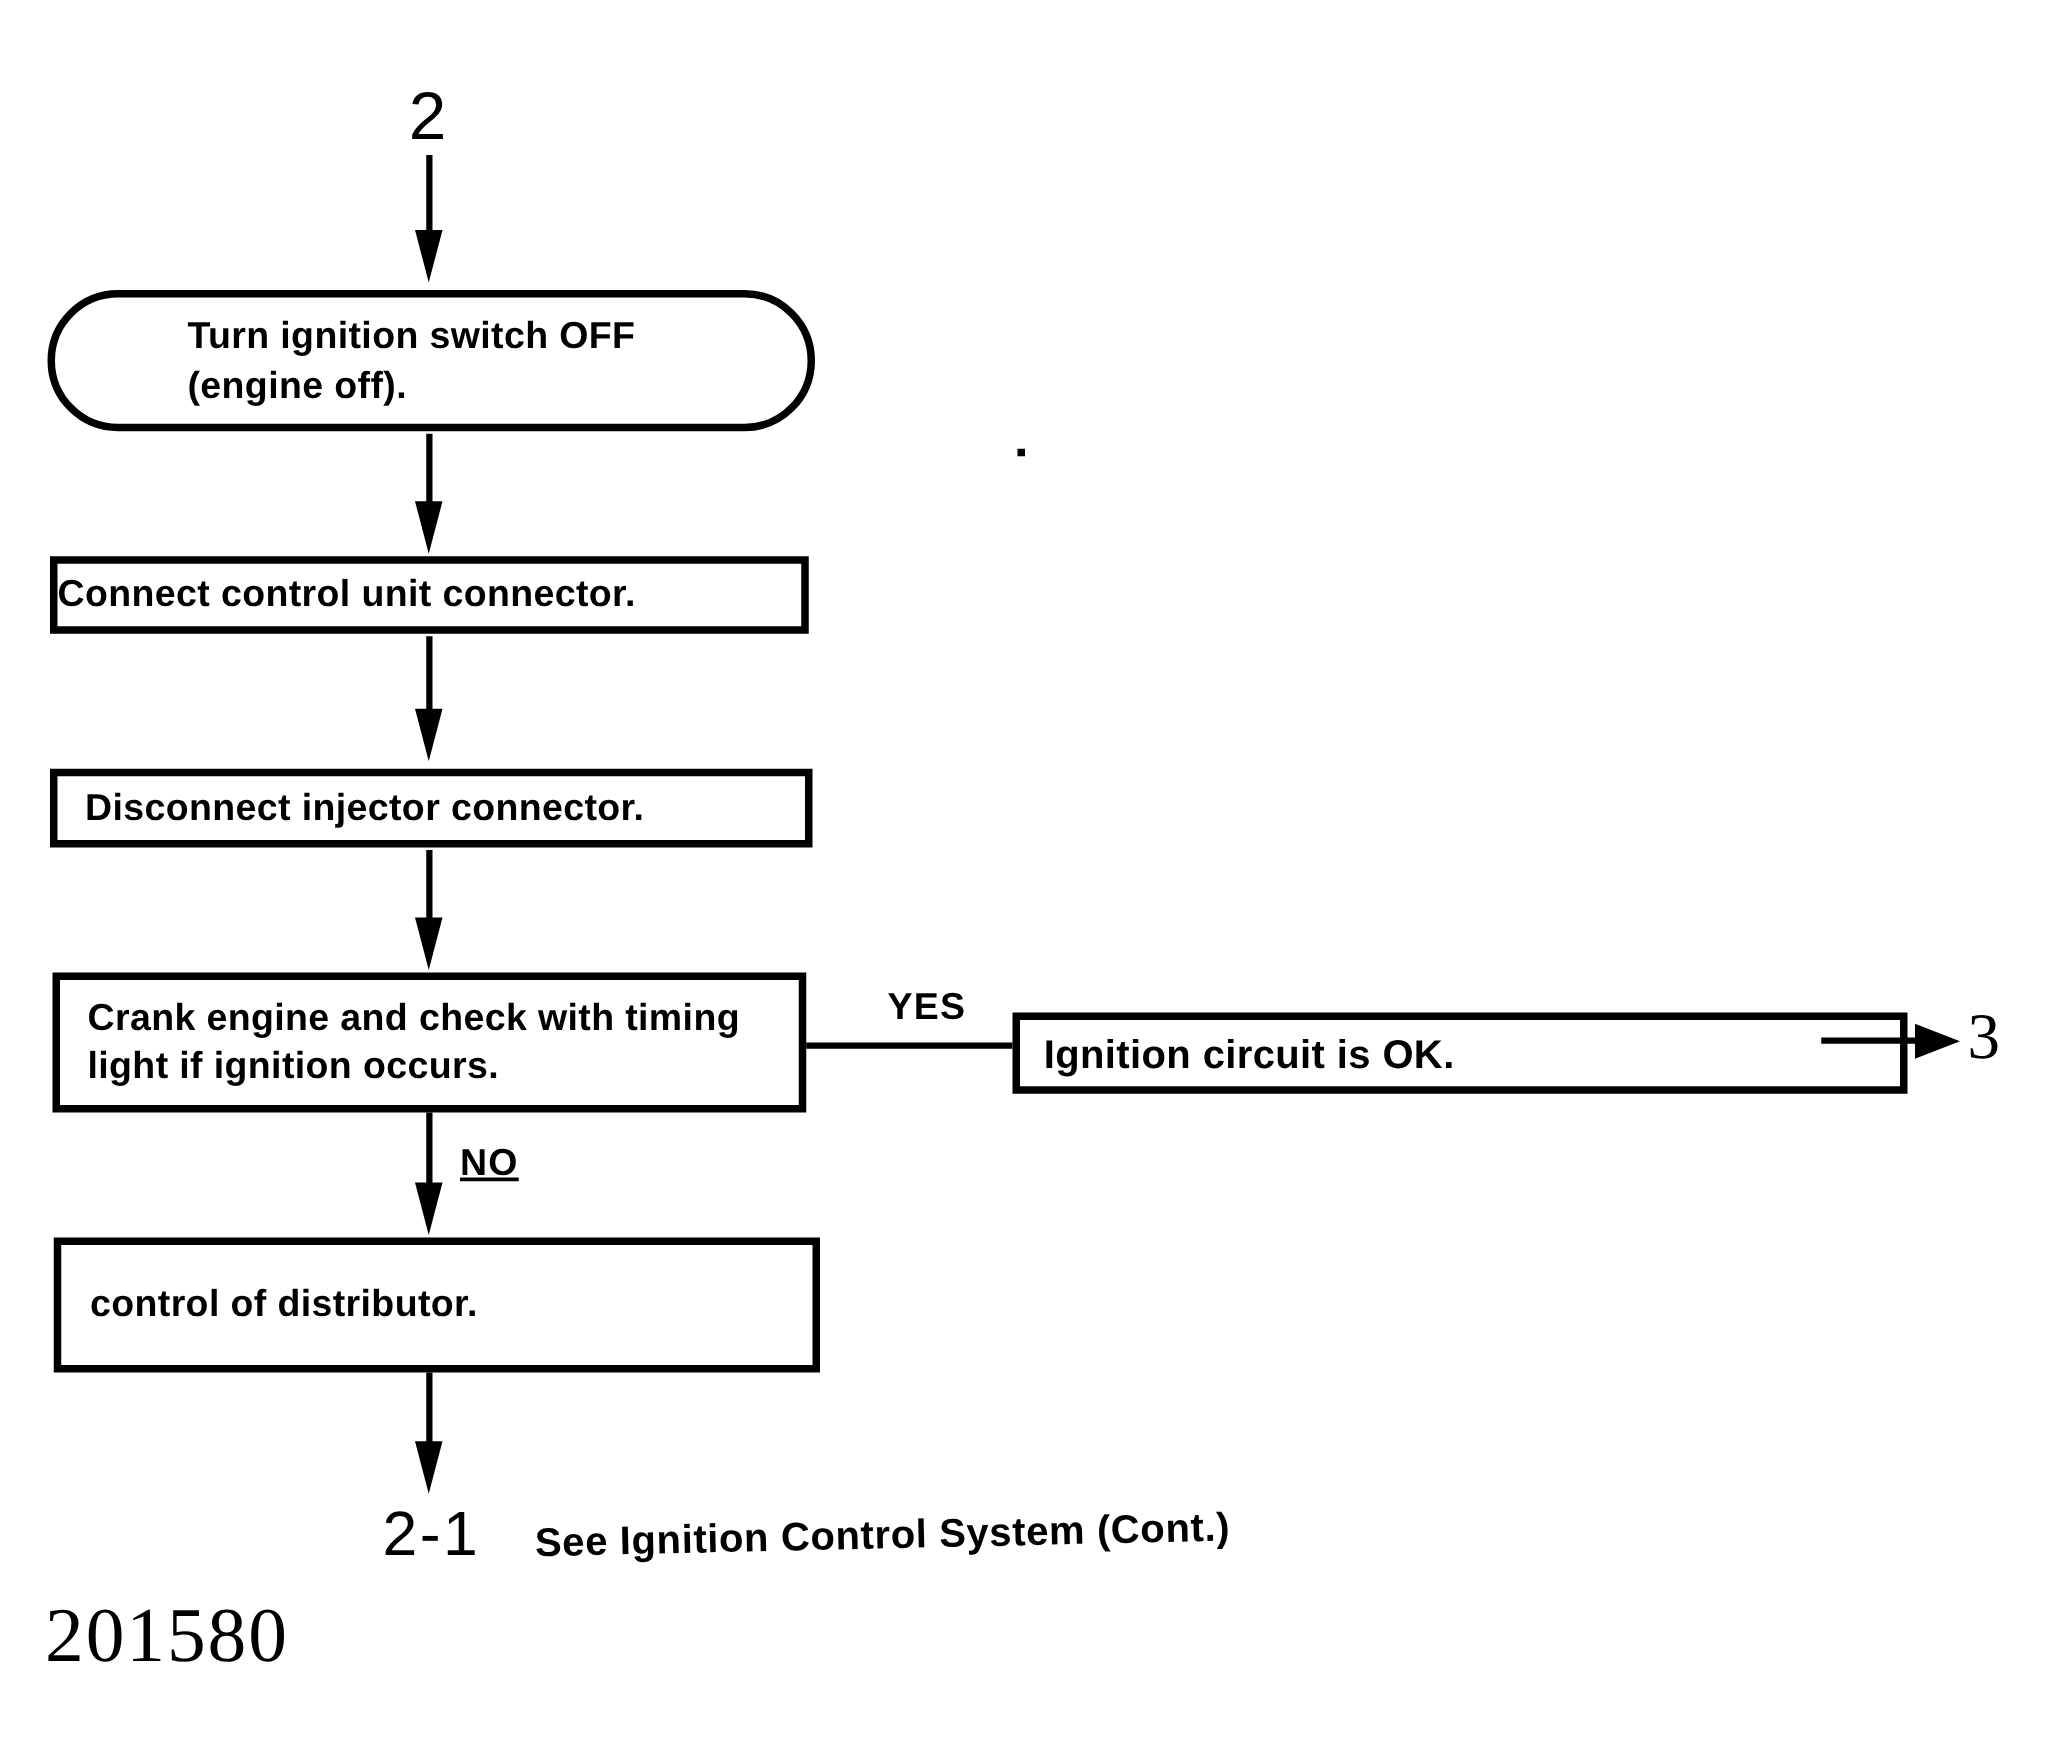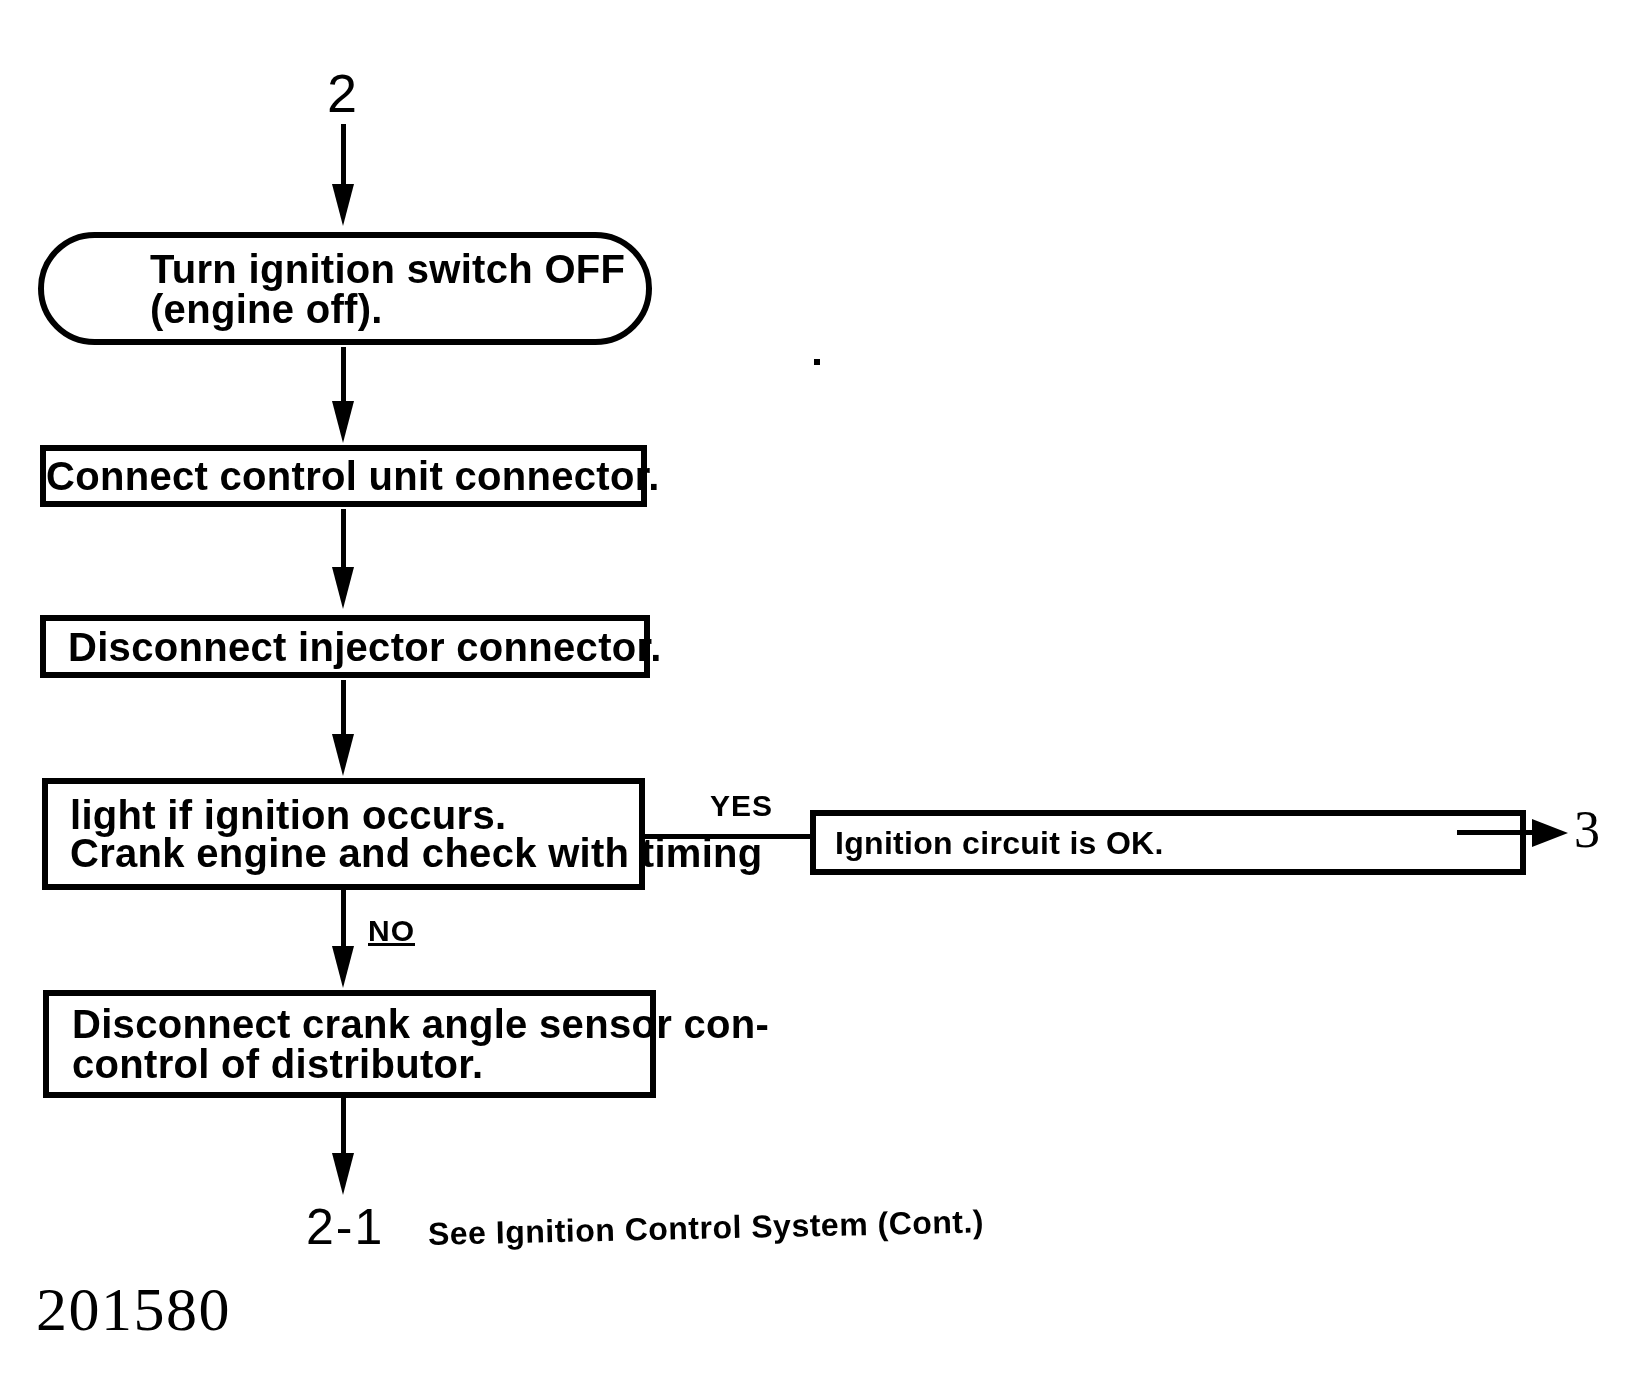--- a/index.html
+++ b/index.html
@@ -12,21 +12,21 @@
     overflow:hidden;
   }
   
   .node {
     position:absolute;
     box-sizing:border-box;
     border:6px solid #000;
     background:#fff;
     display:flex; flex-direction:column; justify-content:center;
     font-weight:700;
-    font-size:40px;
+    font-size:30px;
     line-height:40px;
     letter-spacing:0.3px;
   }
   .terminator { border-radius:58px; }
   .node span { display:block; white-space:nowrap; }
   
   .vline { position:absolute; width:5px; background:#000; }
   .hline { position:absolute; height:5px; background:#000; }
   .head-down {
     position:absolute; width:0; height:0;
@@ -80,42 +80,41 @@
   <div class="head-down" style="left:332px; top:567px;"></div>
 
   <div class="node" style="left:40px; top:615px; width:610px; height:63px; padding-left:22px;">
     <span>Disconnect injector connector.</span>
   </div>
 
   <div class="vline" style="left:341px; top:680px; height:58px;"></div>
   <div class="head-down" style="left:332px; top:734px;"></div>
 
   <div class="node" style="left:42px; top:778px; width:603px; height:112px; padding-left:22px; line-height:38px;">
+    <span>Crank engine and check with timing</span>
     <span>light if ignition occurs.</span>
-    <span>Crank engine and check with timing</span>
   </div>
 
   <div class="branch-label" style="left:710px; top:789px;">YES</div>
   <div class="hline" style="left:645px; top:834px; width:175px;"></div>
   <div class="head-right" style="left:817px; top:823px;"></div>
 
   <div class="node" style="left:810px; top:797px; width:716px; height:65px; padding-left:19px; font-size:32px;margin-top:13px;">
     <span>Ignition circuit is OK.</span>
   </div>
 
   <div class="hline" style="left:1457px; top:830px; width:78px;"></div>
   <div class="head-right" style="left:1532px; top:819px; border-left-width:36px; border-top-width:14px; border-bottom-width:14px;"></div>
   <div class="connector-serif" style="left:1574px; top:800px;">3</div>
 
   <div class="vline" style="left:341px; top:890px; height:60px;"></div>
   <div class="branch-label" style="left:368px; top:914px;text-decoration:underline;">NO</div>
   <div class="head-down" style="left:332px; top:946px;"></div>
 
   <div class="node" style="left:43px; top:990px; width:613px; height:108px; padding-left:23px;">
-    <span>Disconnect crank angle sensor con-</span>
     <span>control of distributor.</span>
   </div>
 
   <div class="vline" style="left:341px; top:1098px; height:58px;"></div>
   <div class="head-down" style="left:332px; top:1153px;"></div>
 
   <div class="connector-num" style="left:306px; top:1198px; font-size:50px; letter-spacing:2px;">2-1</div>
   <div class="footnote" style="left:428px; top:1216px;">See Ignition Control System (Cont.)</div>
 
   <div class="figure-number" style="left:36px; top:1274px;">201580</div>

